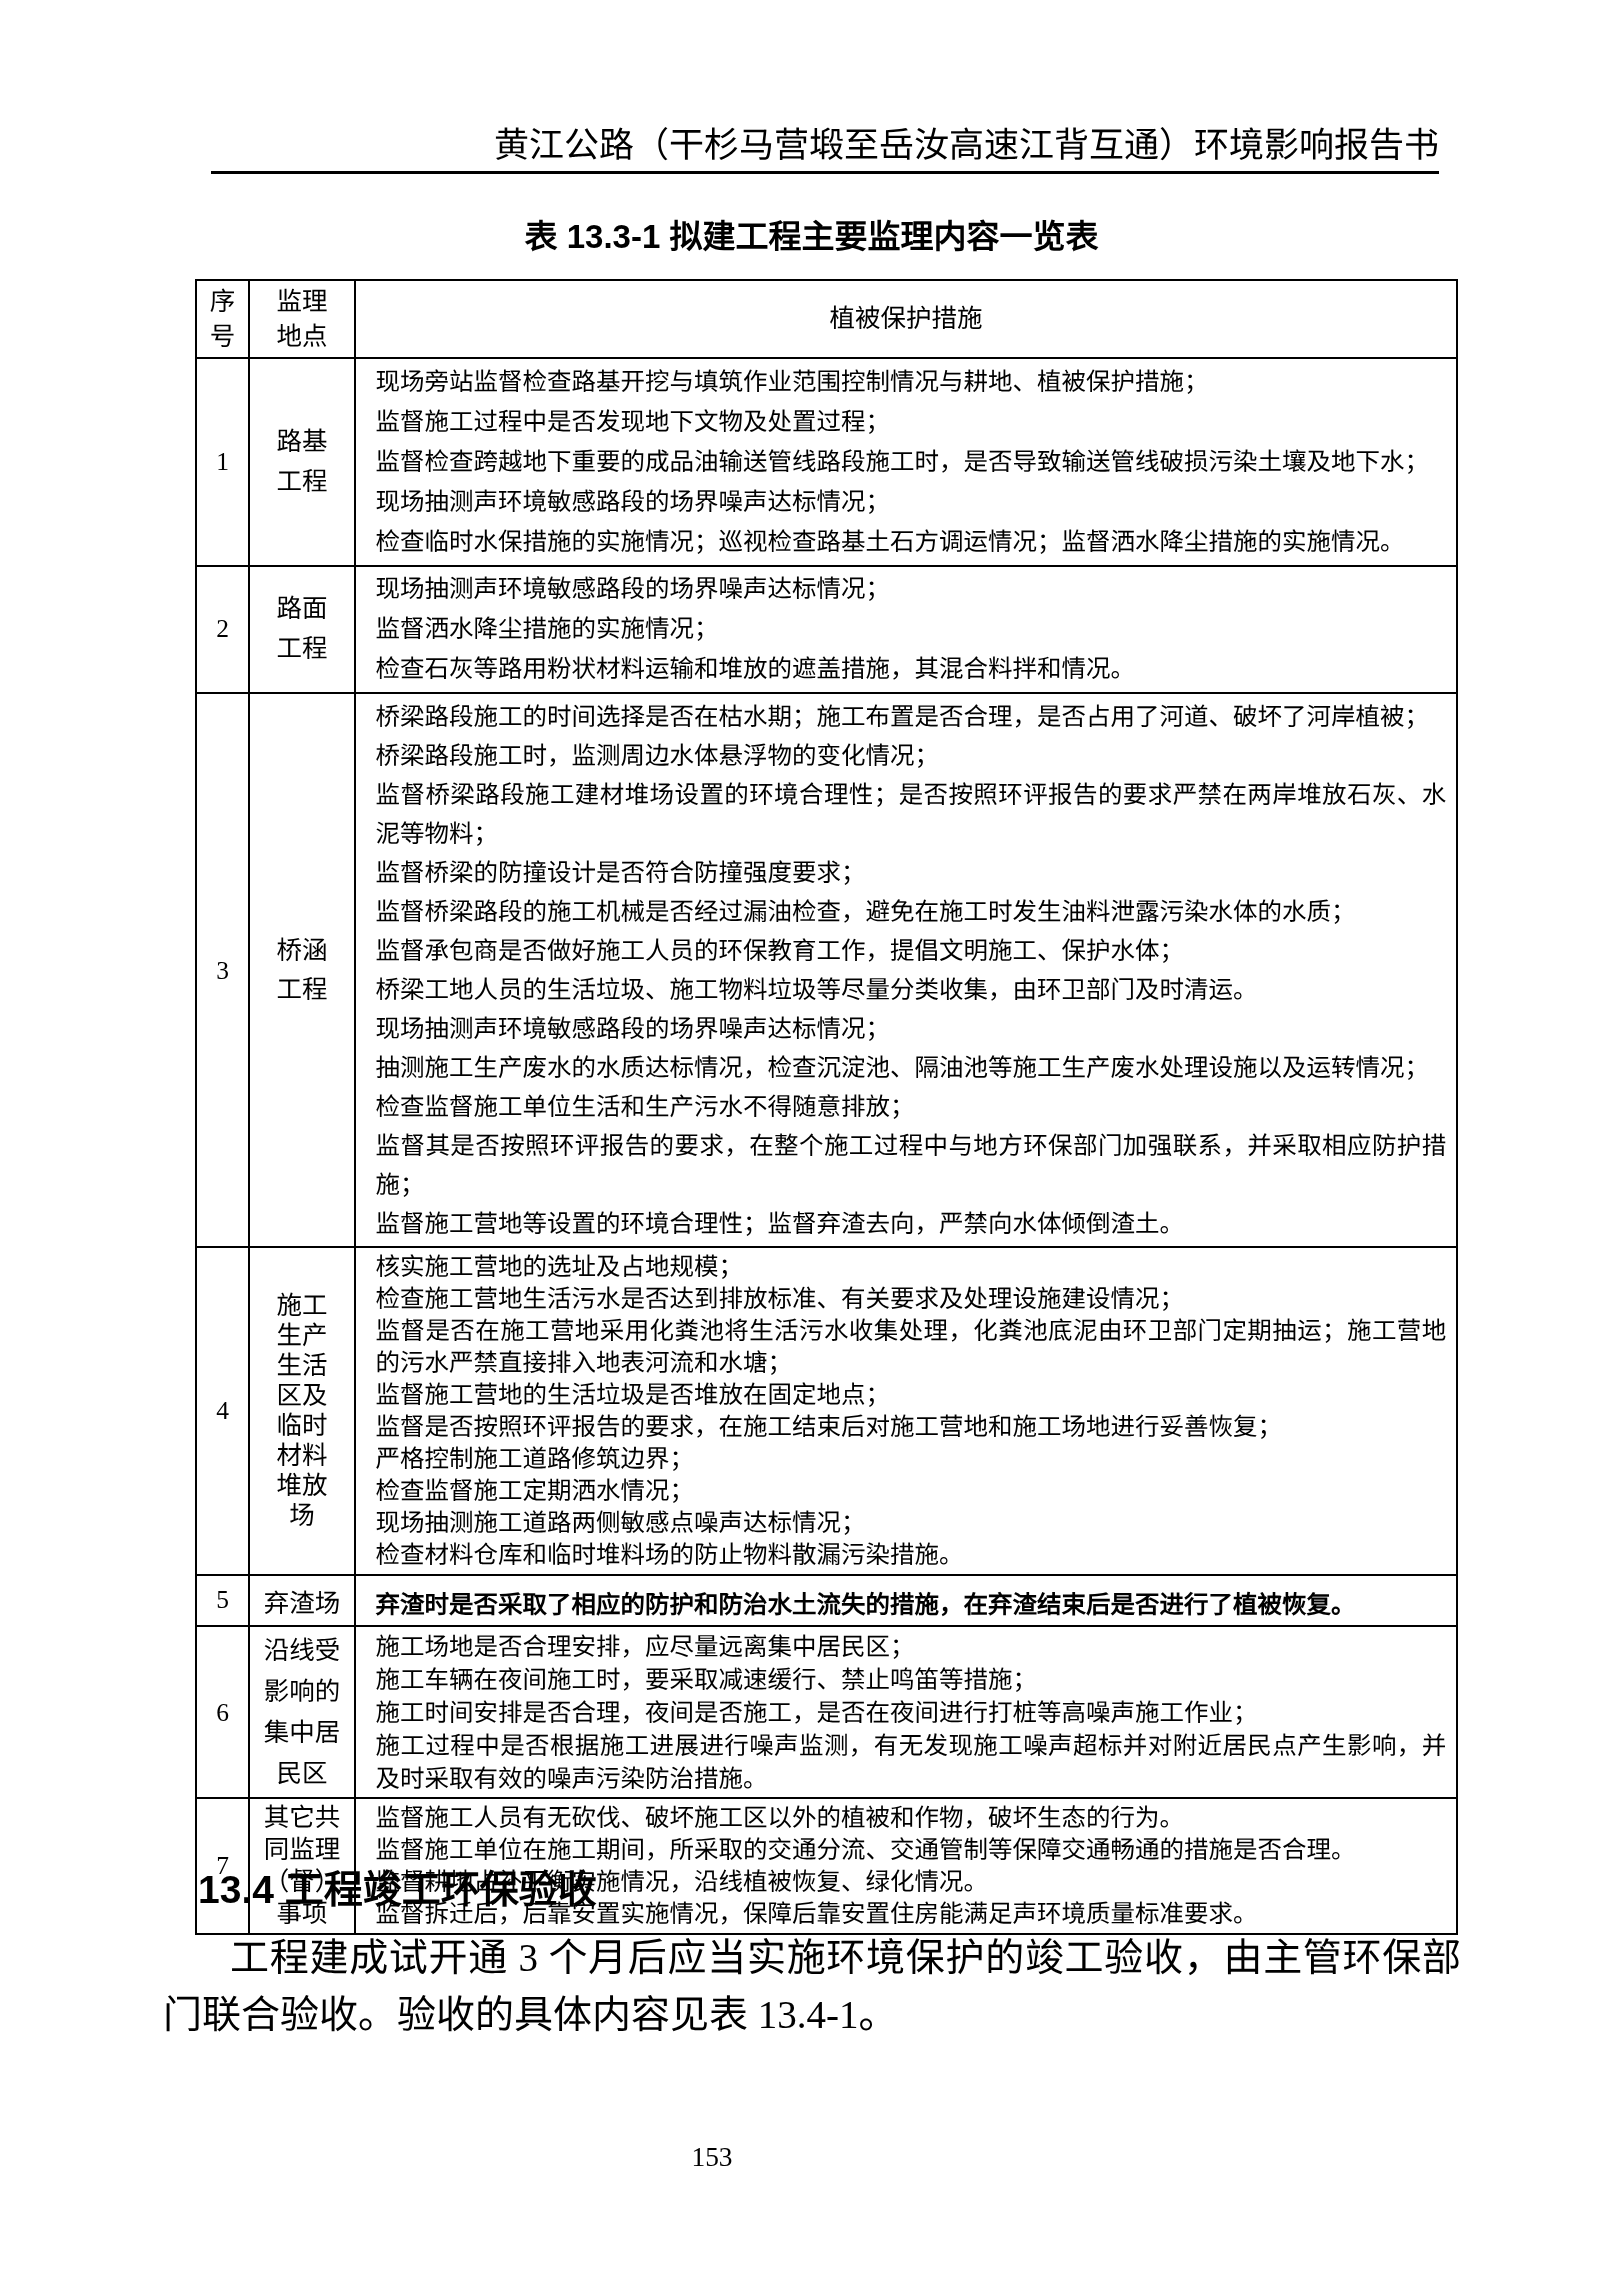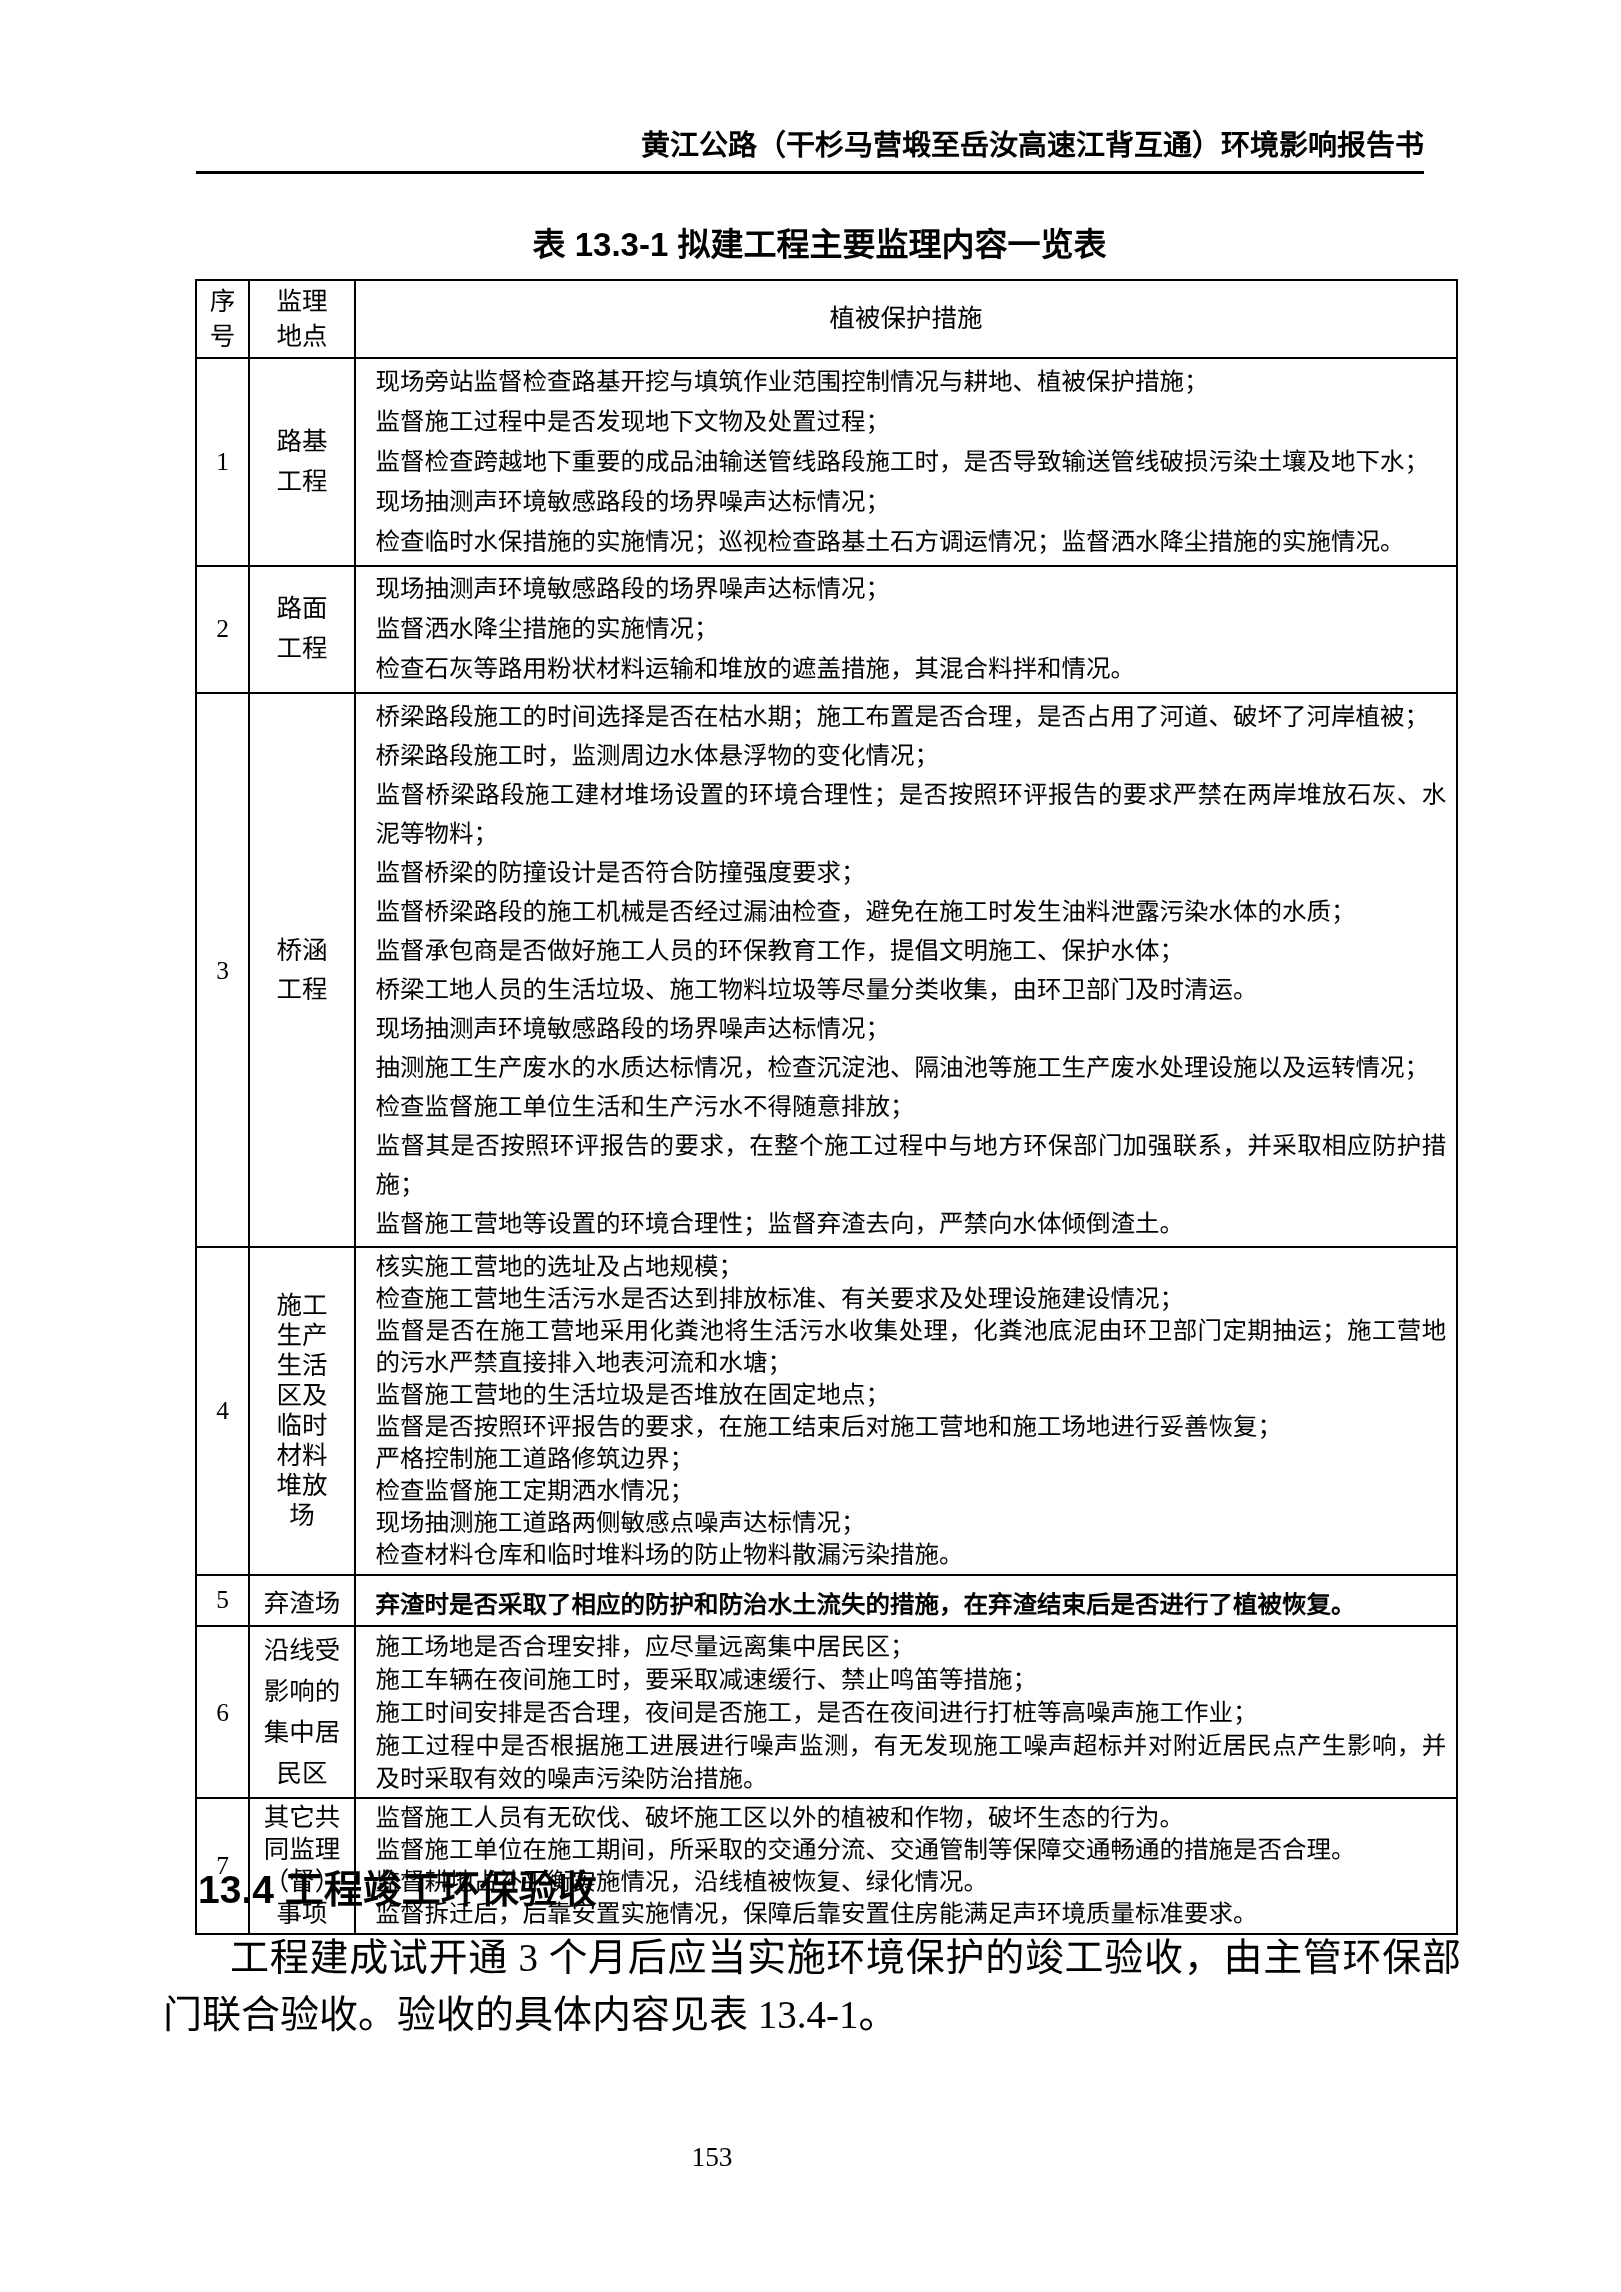--- a/index.html
+++ b/index.html
@@ -10,37 +10,36 @@
   body {
     width: 1621px;
     height: 2293px;
     position: relative;
     color: #000000;
     font-family: "Liberation Serif", "DejaVu Serif", serif;
   }
   
   .page-header {
     position: absolute;
-    left: 196px;
+    left: 211px;
     top: 129px;
     width: 1228px;
     text-align: right;
-    font-size: 29px;
+    font-size: 35px;
     line-height: 33px;
     padding-bottom: 8.8px;
     border-bottom: 3.9px solid #000000;
-    font-weight: bold;
   }
   
   .table-title {
     position: absolute;
     left: 162px;
     top: 216px;
     width: 1299px;
-    margin: 8px;
+    margin: 0;
     text-align: center;
     font-size: 33px;
     line-height: 41px;
     font-weight: bold;
     font-family: "Liberation Sans", "DejaVu Sans", sans-serif;
   }
   
   .monitor-table {
     position: absolute;
     left: 195px;

